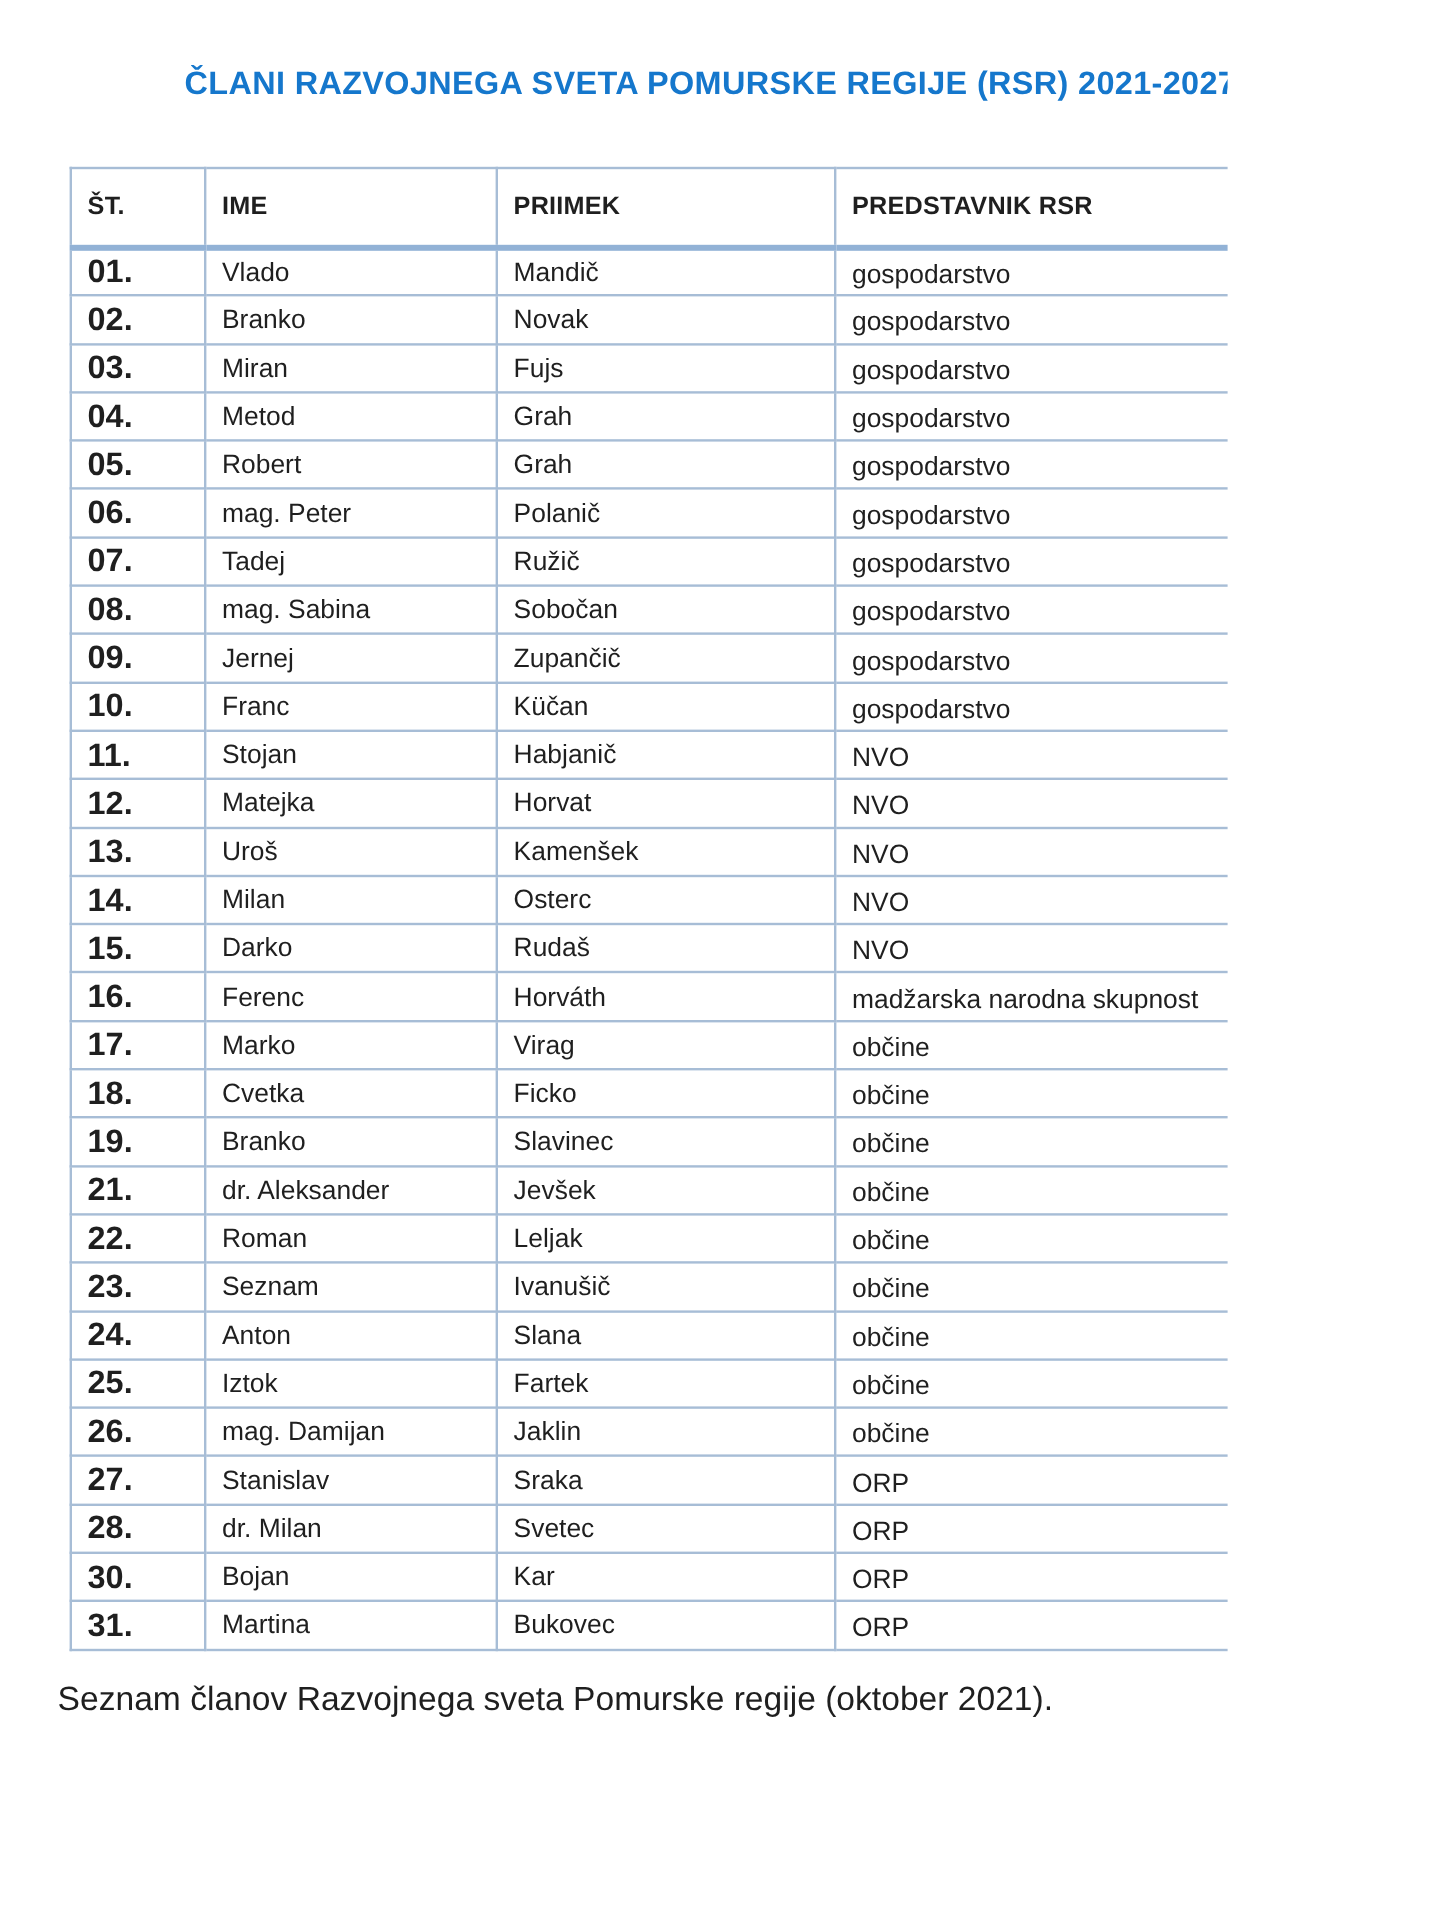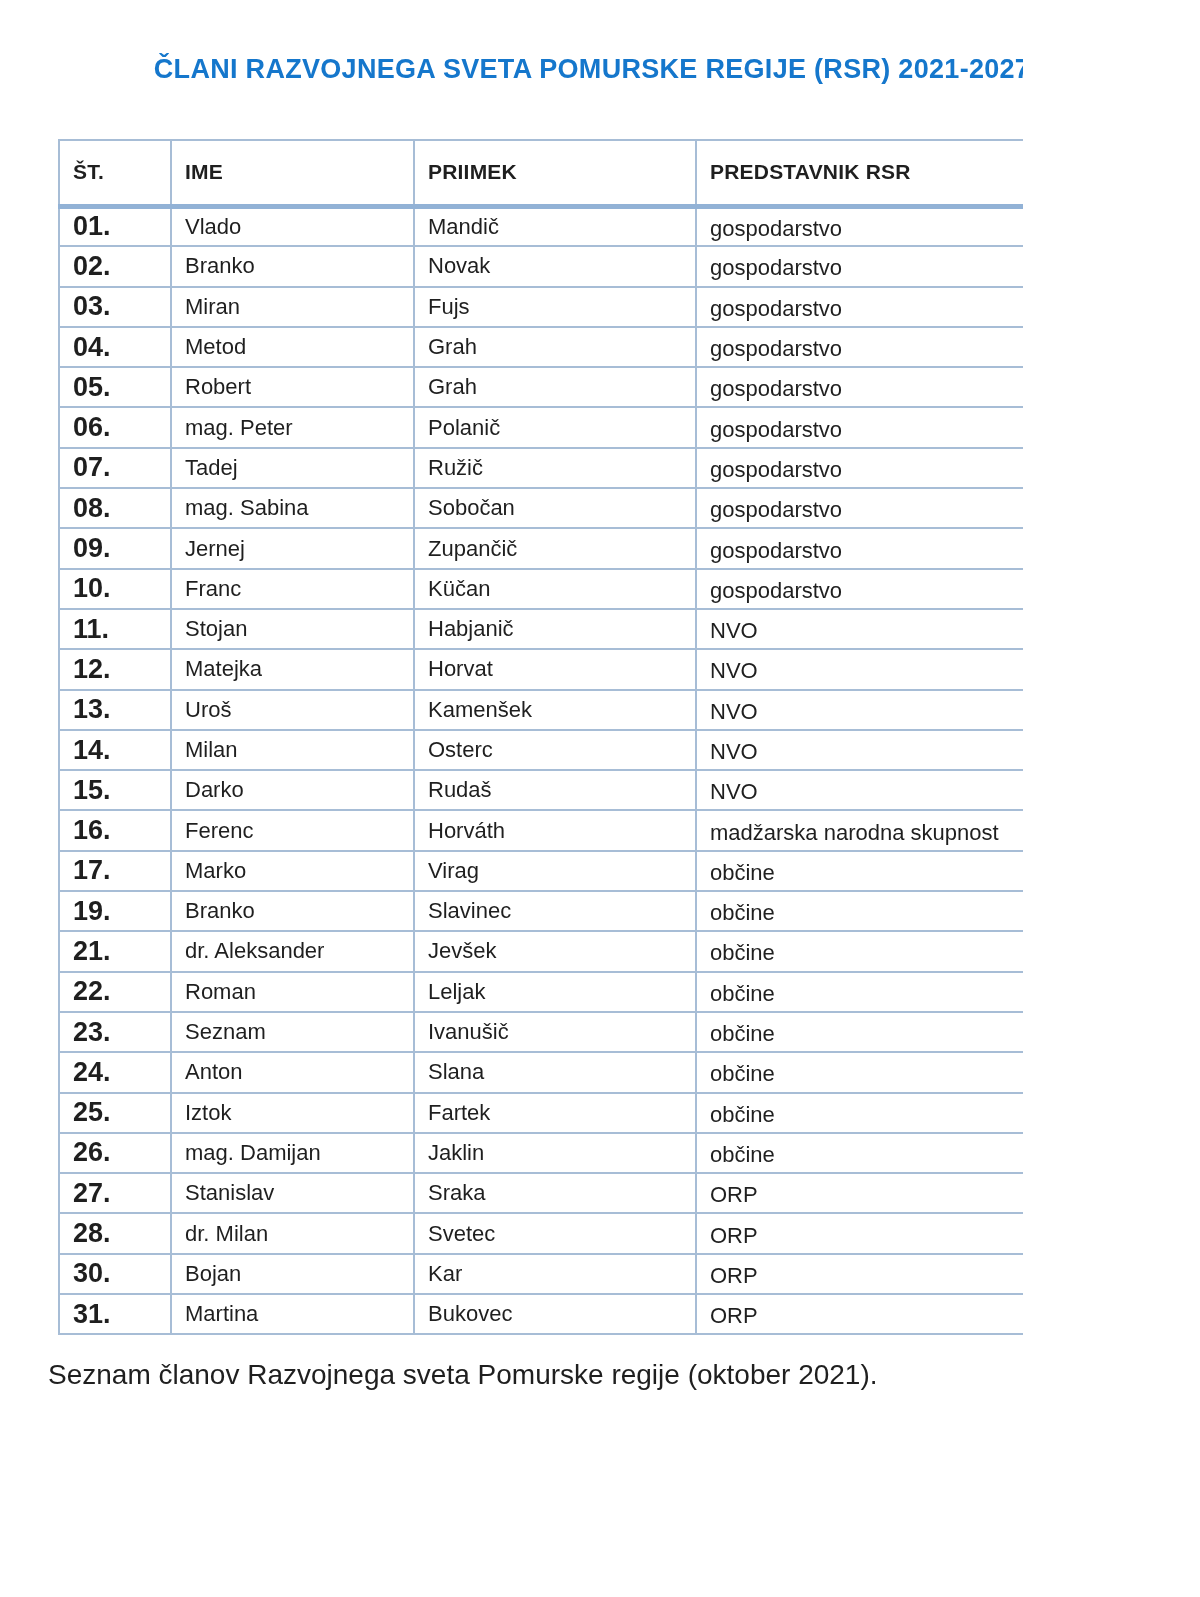--- a/index.html
+++ b/index.html
@@ -179,20 +179,26 @@
     <td class="pred">madžarska narodna skupnost</td>
   </tr>
 
   <tr>
     <td class="num">17.</td>
     <td class="ime">Marko</td>
     <td class="pri">Virag</td>
     <td class="pred">občine</td>
   </tr>
 
+  <tr>
+    <td class="num">18.</td>
+    <td class="ime">Cvetka</td>
+    <td class="pri">Ficko</td>
+    <td class="pred">občine</td>
+  </tr>
 
   <tr>
     <td class="num">19.</td>
     <td class="ime">Branko</td>
     <td class="pri">Slavinec</td>
     <td class="pred">občine</td>
   </tr>
 
 
   <tr>

